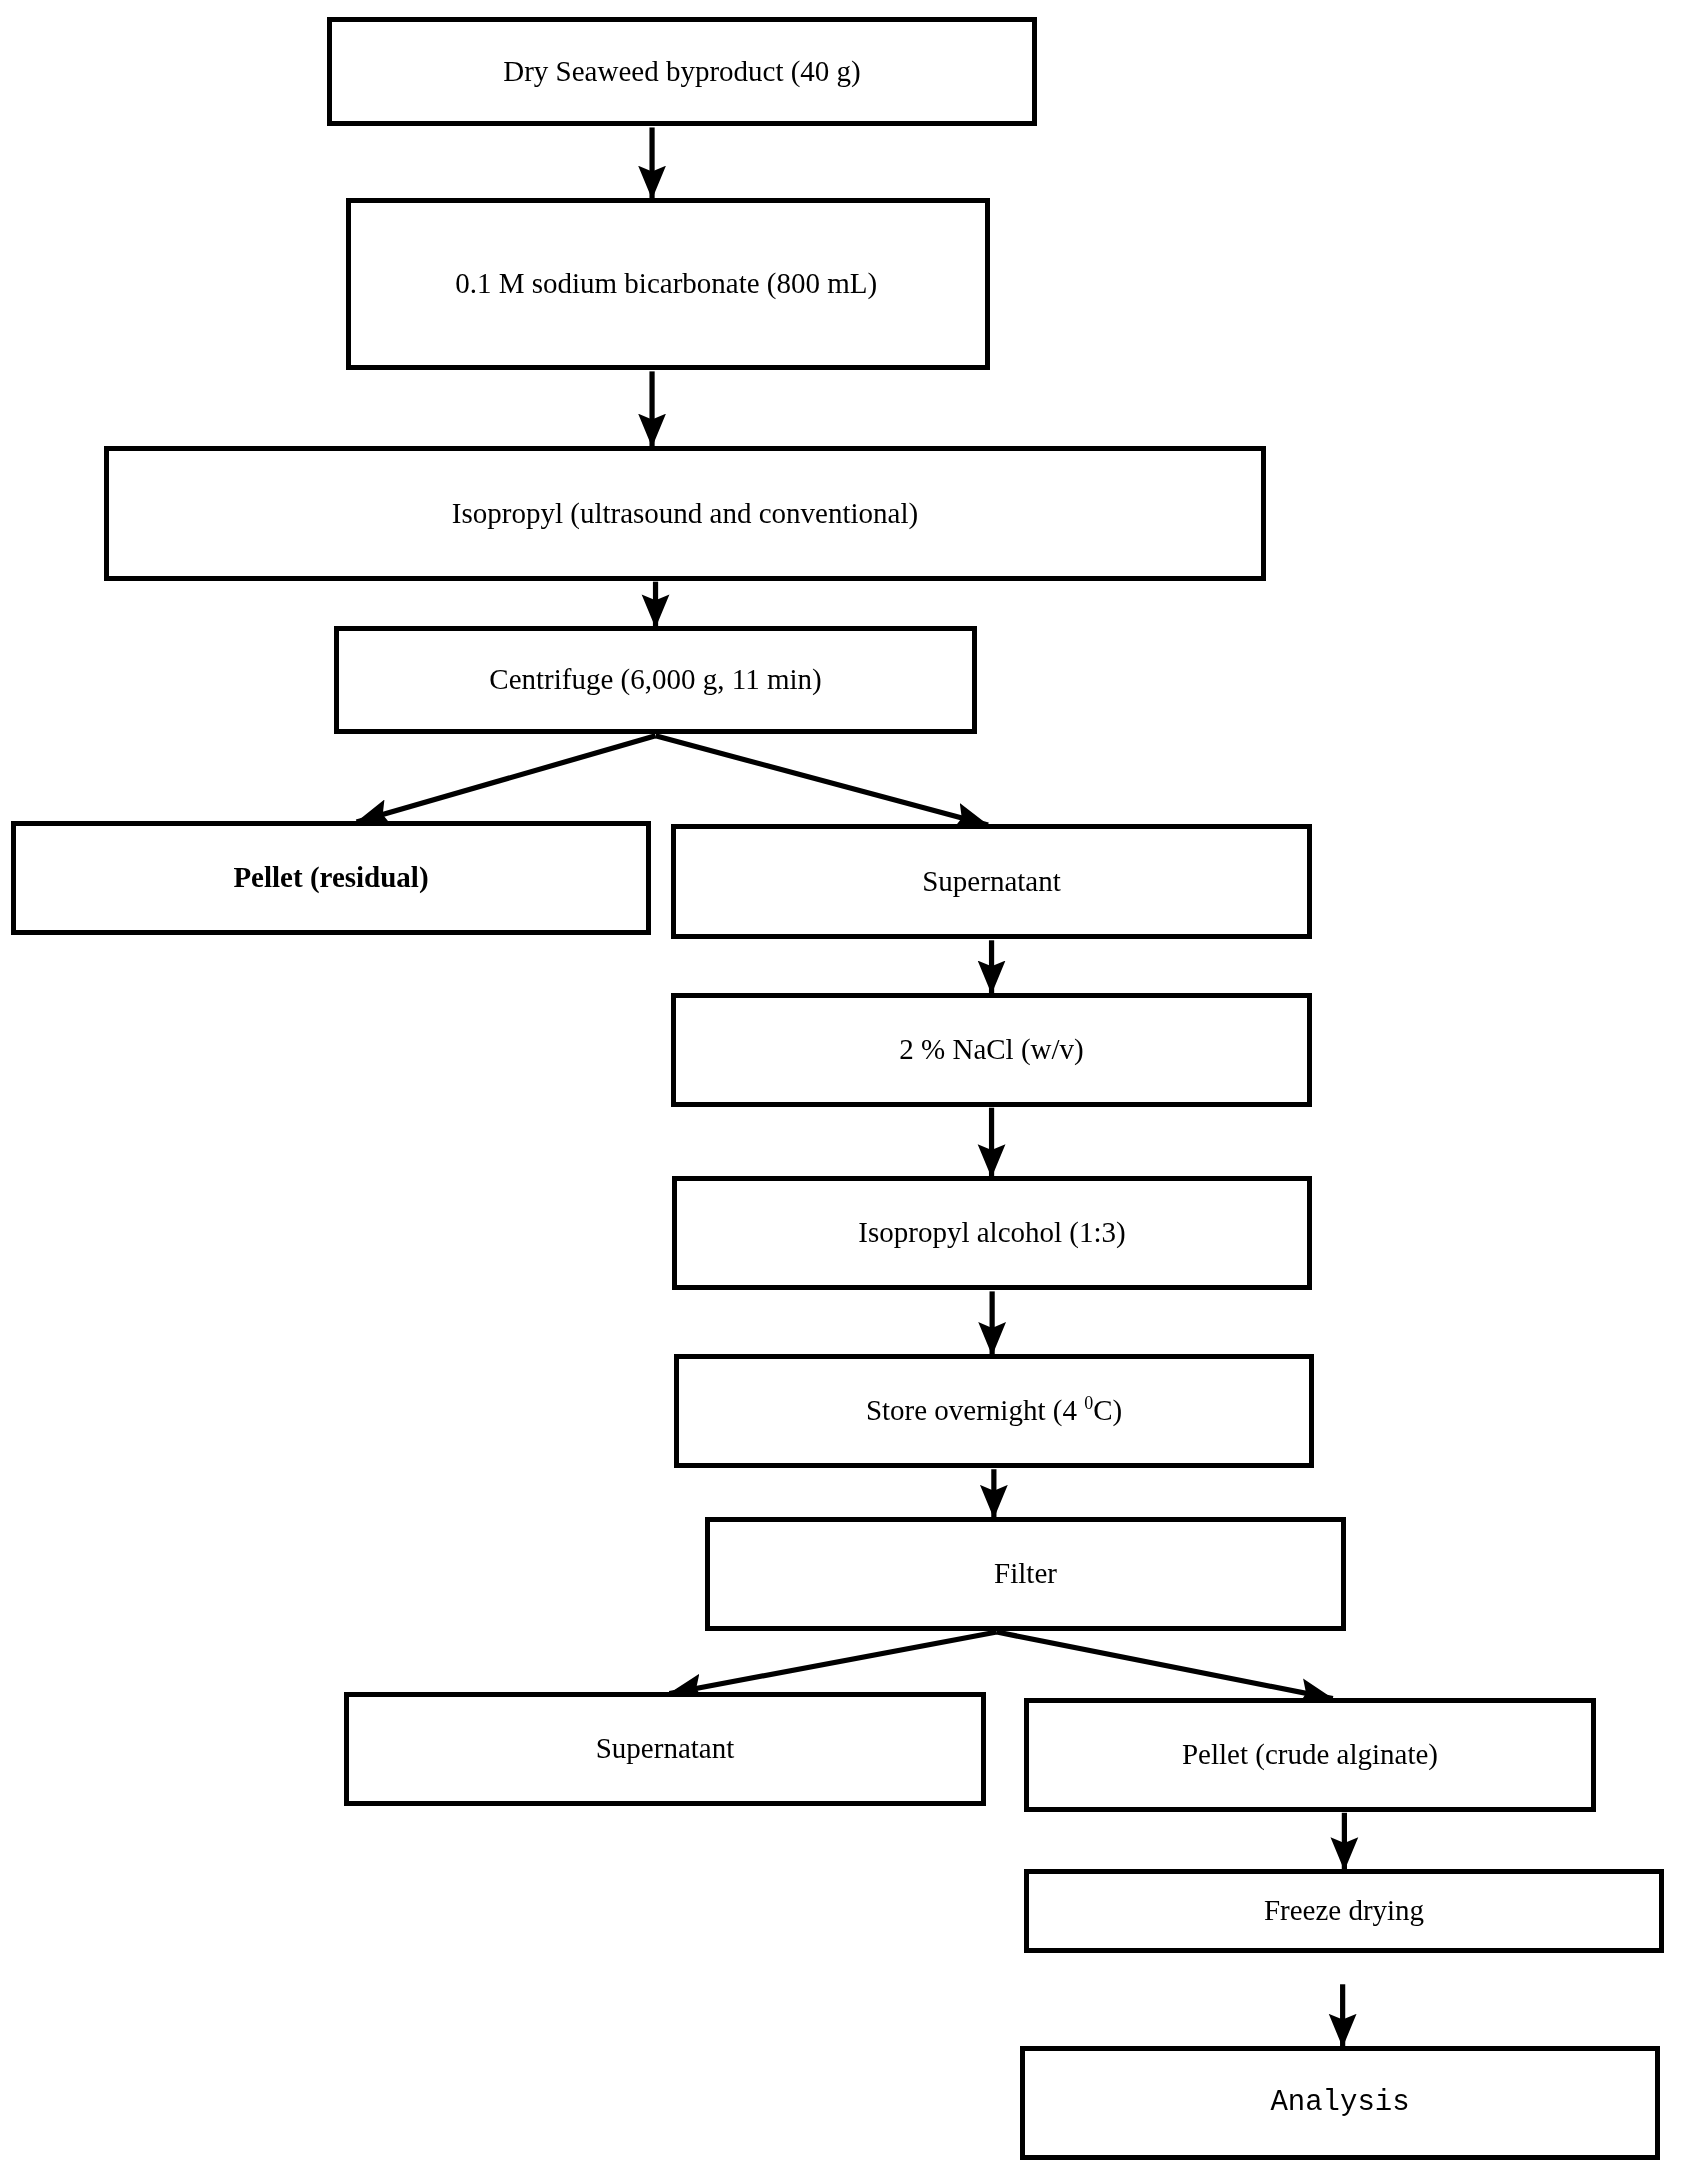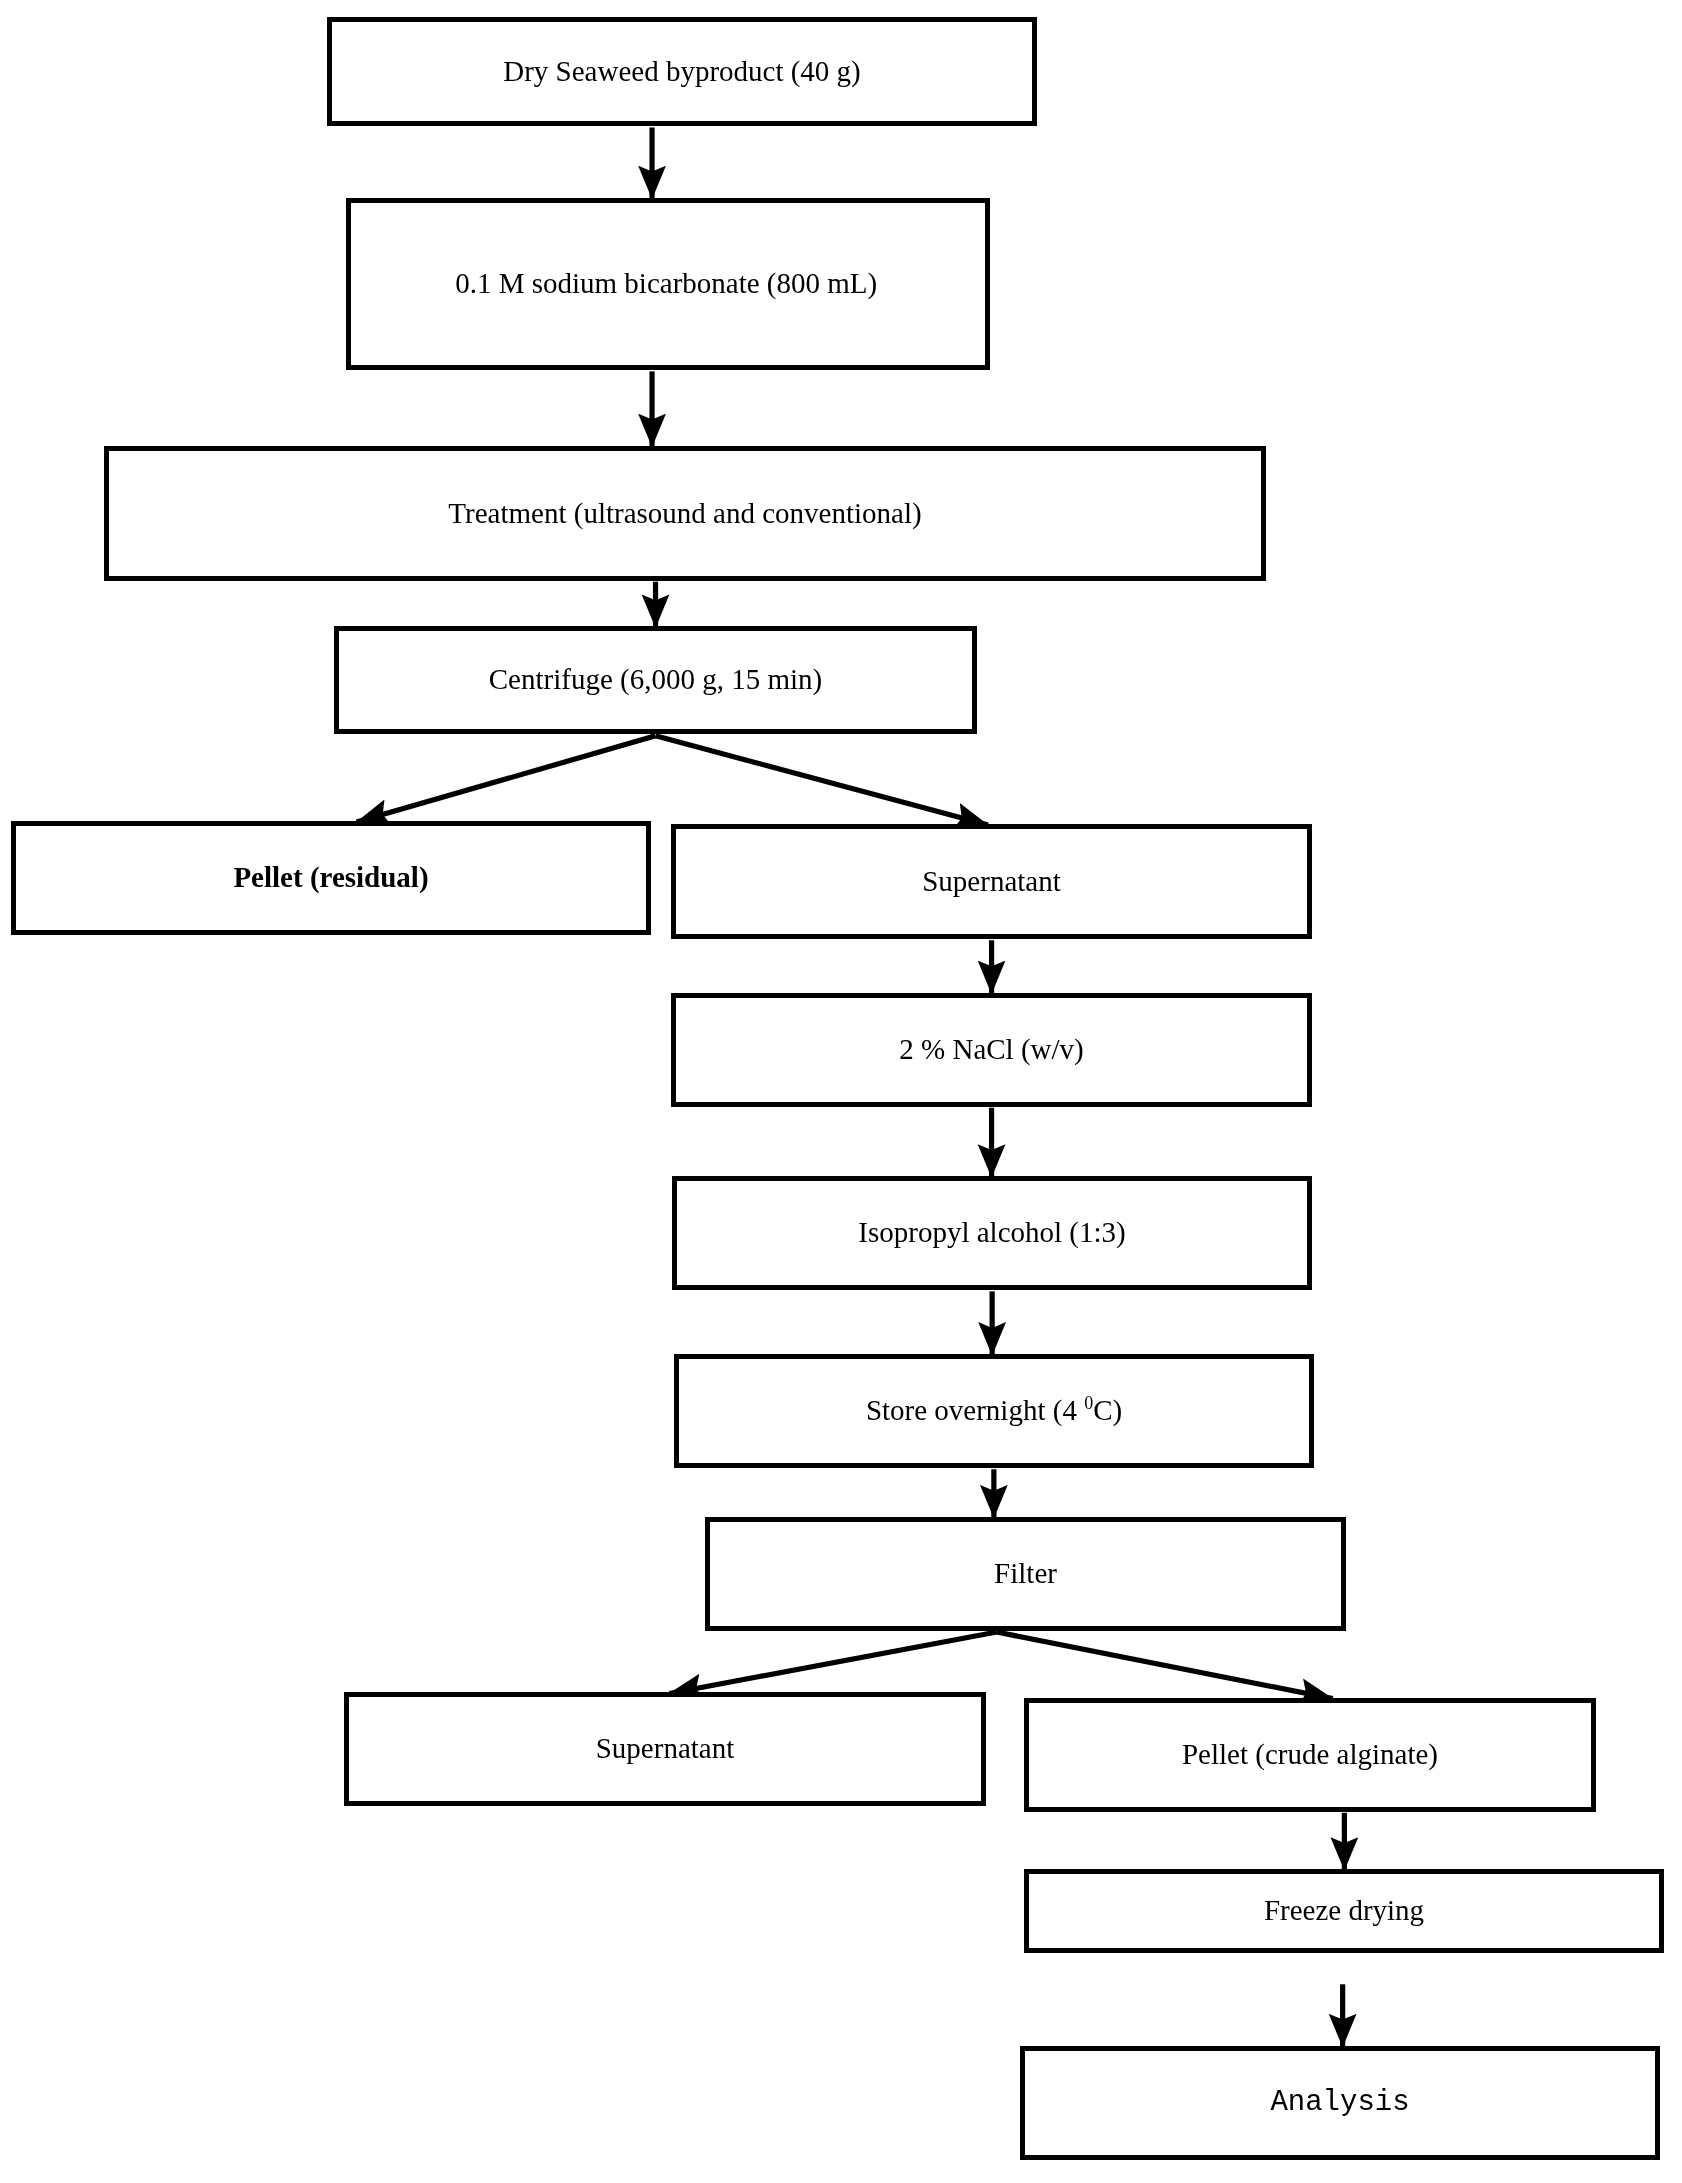--- a/index.html
+++ b/index.html
@@ -93,25 +93,25 @@
 
   <div class="node n-dry">
     <span>Dry Seaweed byproduct (40 g)</span>
   </div>
 
   <div class="node n-bicarb">
     <span>0.1 M sodium bicarbonate (800 mL)</span>
   </div>
 
   <div class="node n-treatment">
-    <span>Treatment (ultrasound and conventional)</span>
+    <span>Isopropyl (ultrasound and conventional)</span>
   </div>
 
   <div class="node n-centrifuge">
-    <span>Centrifuge (6,000 g, 15 min)</span>
+    <span>Centrifuge (6,000 g, 11 min)</span>
   </div>
 
   <div class="node n-pellet1">
     <span>Pellet (residual)</span>
   </div>
 
   <div class="node n-super1">
     <span>Supernatant</span>
   </div>
 

